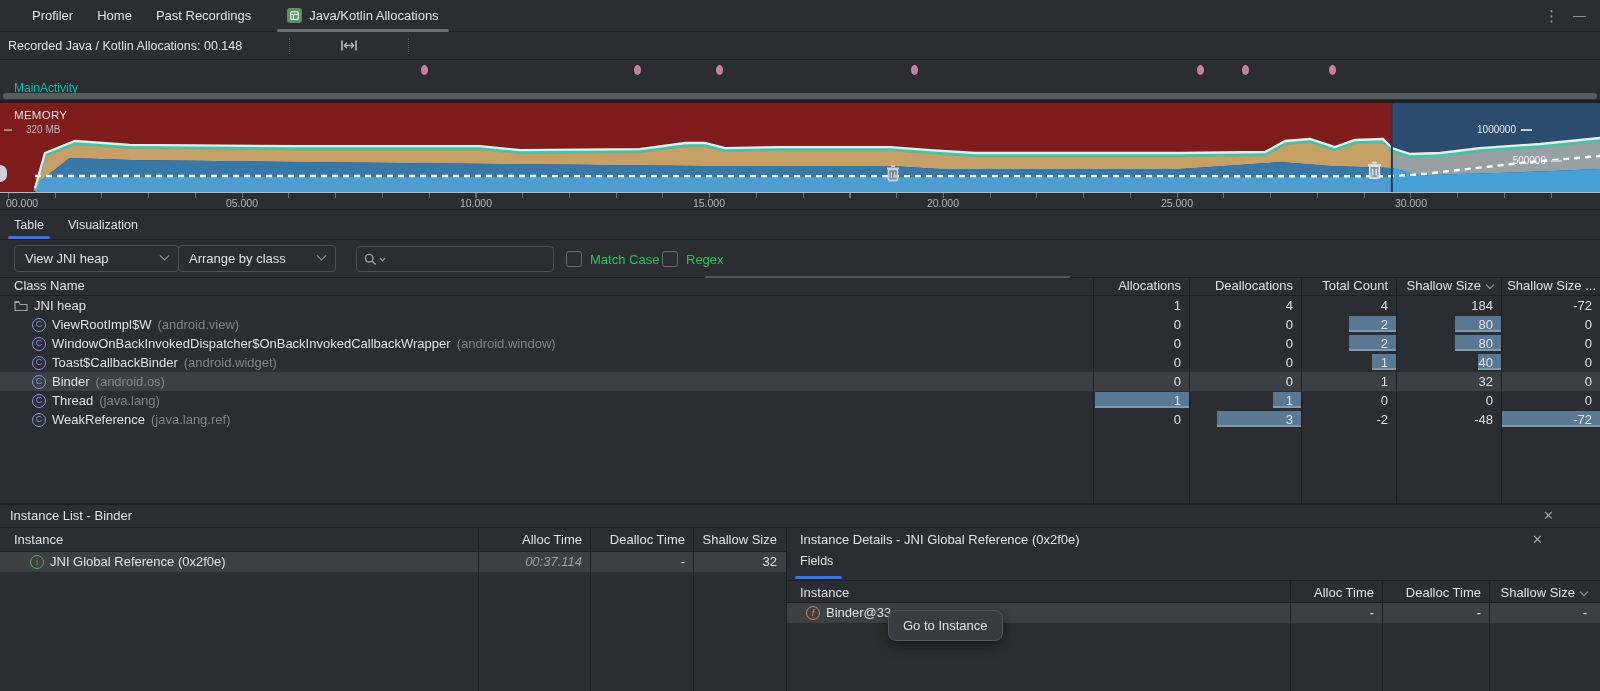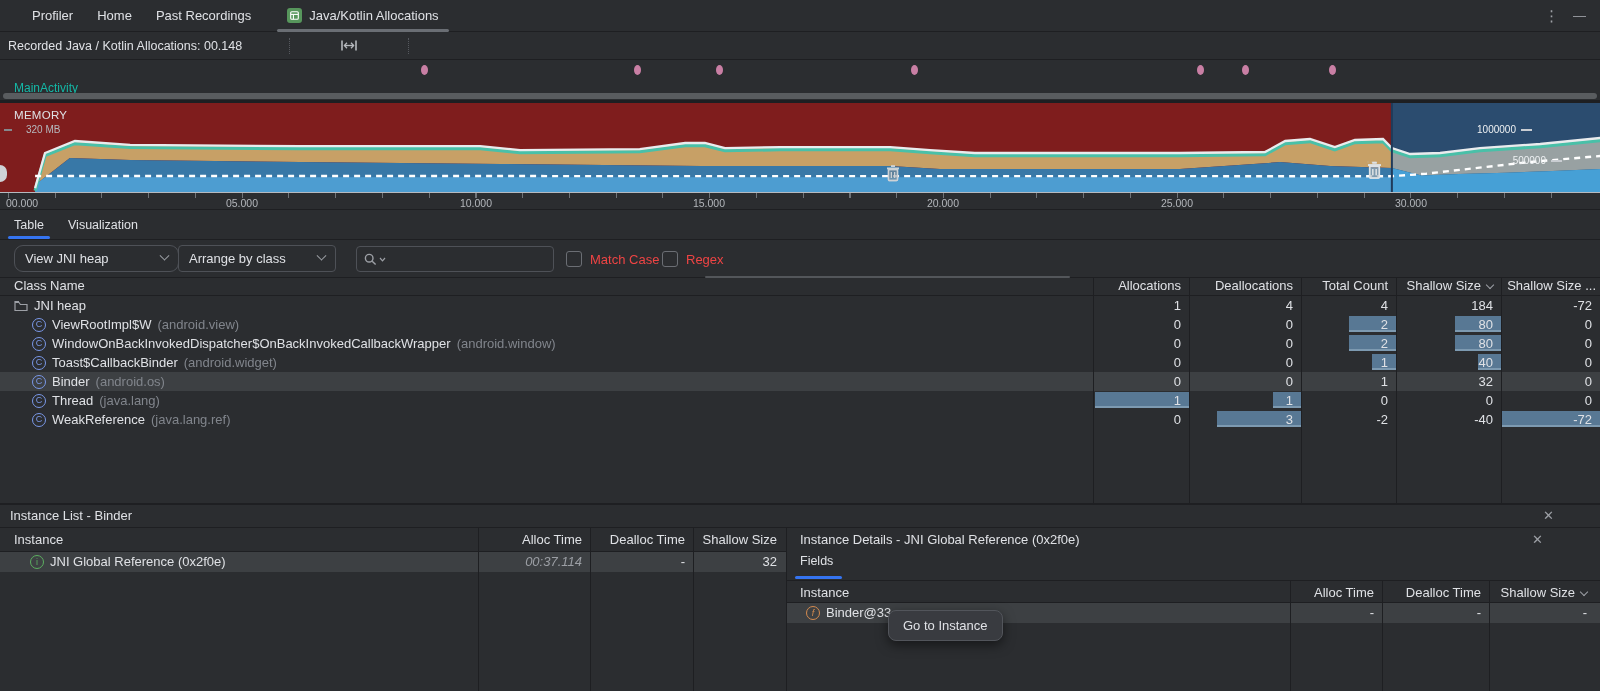--- a/index.html
+++ b/index.html
@@ -57,21 +57,21 @@
   .vtab { position:absolute; top:0; height:29px; display:flex; align-items:center; font-size:12.5px; color:#dfe1e5; }
   .vtab.active .vtab-underline { position:absolute; left:-6px; right:-6px; bottom:0; height:3px; background:#3574f0; border-radius:2px; }
 
   
   #controls { position:absolute; top:240px; left:0; width:1600px; height:38px; border-bottom:1px solid #1e1f22; }
   .dropdown { position:absolute; top:5px; height:27px; background:#2b2d30; border:1px solid #4e5157; border-radius:4px; display:flex; align-items:center; font-size:13px; padding:0 10px; color:#dfe1e5; }
   .dd-chev { margin-left:auto; width:7px; height:7px; border-right:1.6px solid #9da0a6; border-bottom:1.6px solid #9da0a6; transform:rotate(45deg) translate(-2px,-2px); }
   .searchbox { position:absolute; top:6px; left:356px; width:198px; height:26px; background:#2b2d30; border:1px solid #4e5157; border-radius:4px; display:flex; align-items:center; padding:0 7px; }
   .searchbox input { background:transparent; border:none; outline:none; color:#dfe1e5; font-size:13px; width:140px; margin-left:6px; font-family:"Liberation Sans",sans-serif; }
   .checkbox { position:absolute; top:11px; width:16px; height:16px; border:1.5px solid #6b6e74; border-radius:3px; background:transparent; }
-  .cb-label { position:absolute; top:12px; font-size:13px; color:#ef4444; }
+  .cb-label { position:absolute; top:12px; font-size:13px; color:#22c55e; }
 
   
   #classtable { position:absolute; top:278px; left:0; width:1600px; height:225px; }
   .hscroll-frag { position:absolute; top:-2px; left:705px; width:365px; height:2px; background:#53565a; border-radius:1px; }
   .ct-header { position:absolute; top:0; left:0; width:1600px; height:18px; border-bottom:1px solid #1e1f22; font-size:13px; }
   .ct-header .hname { position:absolute; left:14px; top:0; }
   .hcell { position:absolute; top:0; text-align:right; }
   .sort-chev { display:inline-block; width:6px; height:6px; border-right:1.4px solid #9da0a6; border-bottom:1.4px solid #9da0a6; transform:rotate(45deg); margin-left:6px; vertical-align:2px; }
   .ct-row { position:absolute; left:0; width:1600px; height:19px; font-size:13px; line-height:19px; }
   .ct-row.sel { background:#3d4043; }
@@ -249,21 +249,21 @@
     <div class="vtab active" style="left:14px">
       <span>Table</span>
       <i class="vtab-underline"></i>
     </div>
     <div class="vtab" style="left:68px">
       <span>Visualization</span>
     </div>
   </div>
 
   <div id="controls">
-    <div class="dropdown" style="left:14px; width:165px;border-radius:9px;">
+    <div class="dropdown" style="left:14px; width:165px;">
       <span>View JNI heap</span>
       <i class="dd-chev"></i>
     </div>
     <div class="dropdown" style="left:178px; width:158px;">
       <span>Arrange by class</span>
       <i class="dd-chev"></i>
     </div>
     <div class="searchbox">
       <svg width="13" height="13" viewBox="0 0 13 13">
           <circle cx="5.2" cy="5.2" r="3.8" fill="none" stroke="#9da0a6" stroke-width="1.4"></circle>
@@ -374,21 +374,21 @@
 
     <div class="ct-row" style="top:132px">
       <div class="ct-name" style="padding-left:32px">
         <span class="cicon">C</span>
         <span>WeakReference</span>
         <span class="pkg">(java.lang.ref)</span>
       </div>
       <div class="cell" style="left:1093px; width:96px;"><span class="num">0</span></div>
       <div class="cell" style="left:1189px; width:112px;"><i class="bar" style="width:84px"></i><span class="num">3</span></div>
       <div class="cell" style="left:1301px; width:95px;"><span class="num">-2</span></div>
-      <div class="cell" style="left:1396px; width:105px;"><span class="num">-40</span></div>
+      <div class="cell" style="left:1396px; width:105px;"><span class="num">-48</span></div>
       <div class="cell" style="left:1501px; width:99px;"><i class="bar" style="width:99px"></i><span class="num">-72</span></div>
     </div>
 
     <div class="colline" style="left:1093px; top:0; height:225px;"></div>
     <div class="colline" style="left:1189px; top:0; height:225px;"></div>
     <div class="colline" style="left:1301px; top:0; height:225px;"></div>
     <div class="colline" style="left:1396px; top:0; height:225px;"></div>
     <div class="colline" style="left:1501px; top:0; height:225px;"></div>
   </div>
 

